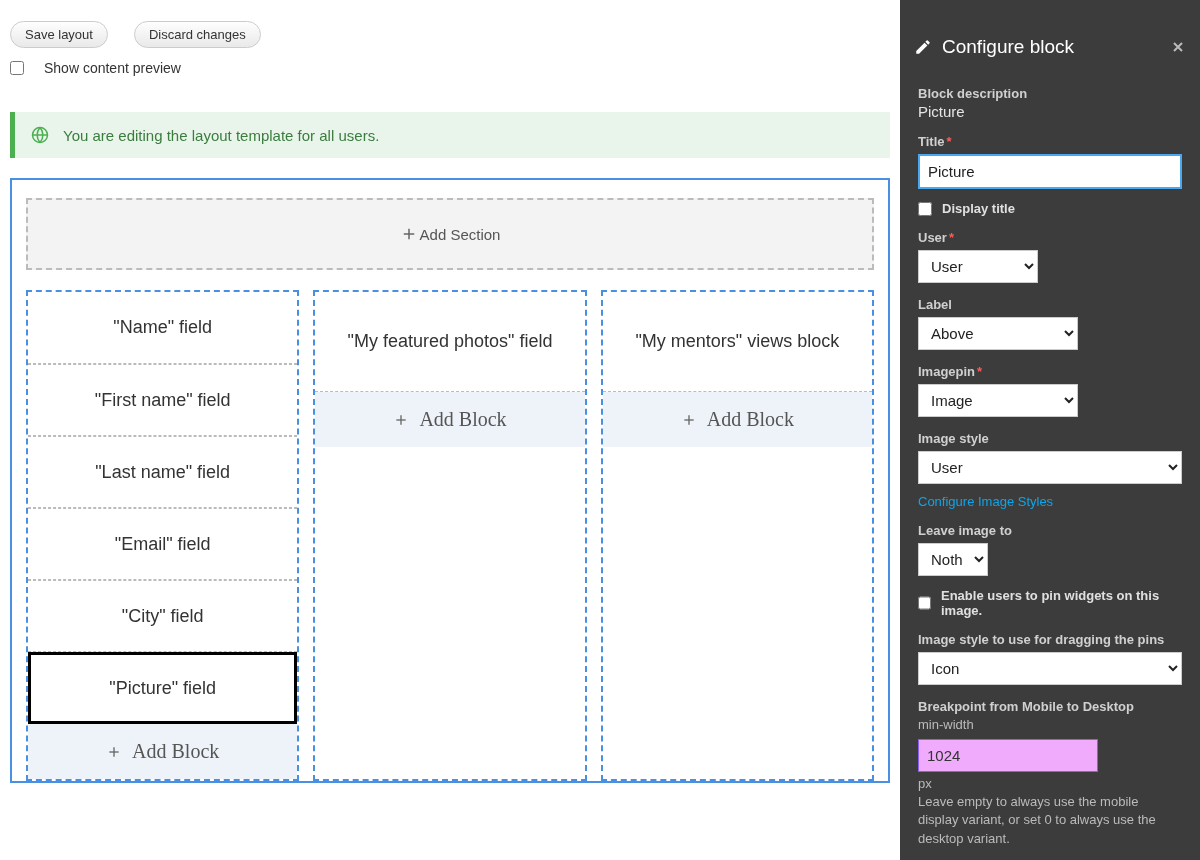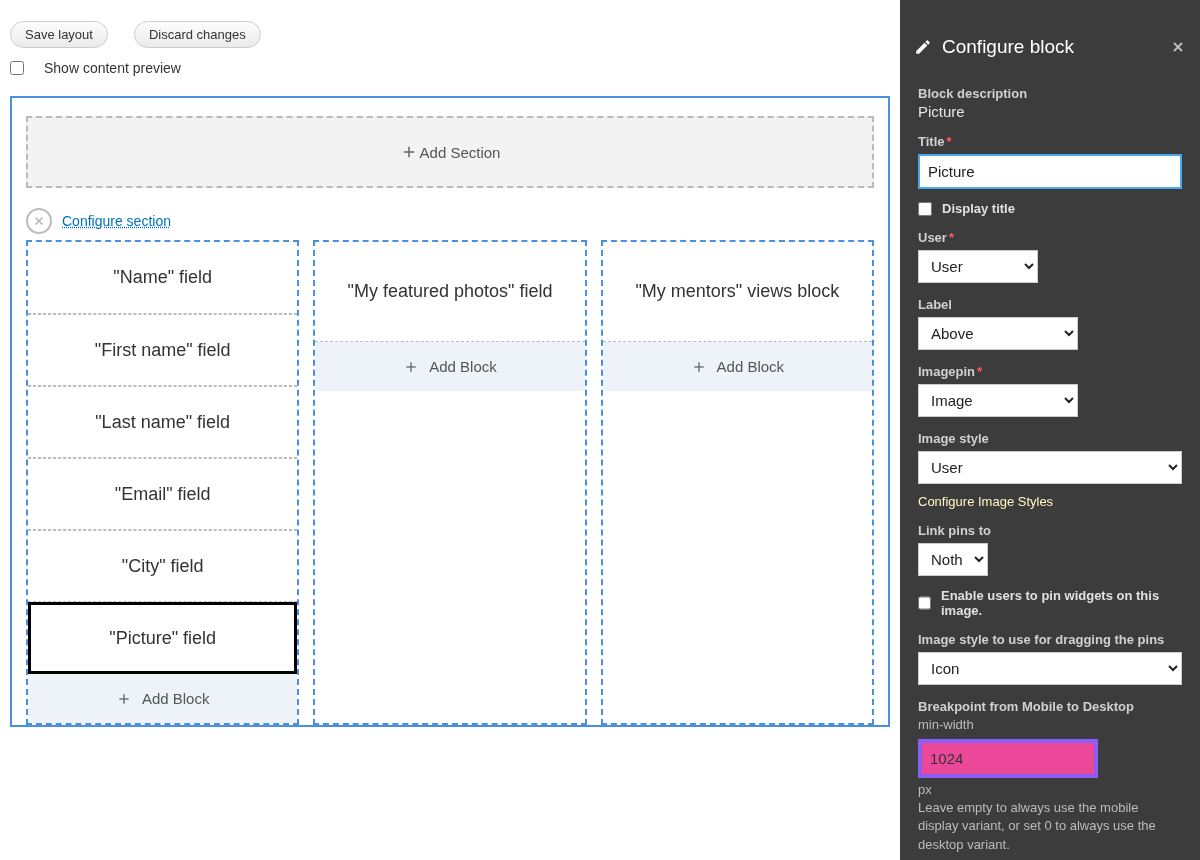--- a/index.html
+++ b/index.html
@@ -1,96 +1,95 @@
 <!DOCTYPE html>
 <html><head>
 <meta charset="utf-8">
 <style>
   * { box-sizing: border-box; margin: 0; padding: 0; }
   body { font-family: "Helvetica Neue", Arial, sans-serif; font-size: 14px; color: #333; background: #fff; }
   .page { display: flex; width: 1200px; height: 860px; overflow: hidden; }
   .main { flex: 1; padding: 21px 10px 0 10px; overflow: hidden; }
   .toolbar { display: flex; gap: 26px; margin-bottom: 12px; }
   .btn { background: linear-gradient(#fefefe,#e9e9e9); border: 1px solid #ccc; border-radius: 14px; padding: 5px 14px; font-size: 13px; cursor: pointer; color: #333; }
-  .preview-row { display: flex; align-items: center; gap: 20px; margin-bottom: 20px; }
+  .preview-row { display: flex; align-items: center; gap: 20px; margin-bottom: 36px; }
   .preview-row input[type=checkbox] { width: 14px; height: 14px; }
   .preview-row label { font-size: 14px; color: #333; }
   .info-banner { border-left: 5px solid #4caf50; background: #e9f5ea; padding: 14px 16px; display: flex; align-items: center; gap: 14px; margin-bottom: 20px; }
   .info-banner .globe-icon { width: 18px; height: 18px; color: #4caf50; }
   .info-banner .text { color: #3b7c3f; font-size: 15px; }
   .layout-outer { border: 2px solid #4a90e2; padding: 18px 14px 0 14px; }
   .add-section { border: 2px dashed #bbb; background: #f3f3f3; height: 72px; display: flex; align-items: center; justify-content: center; gap: 2px; margin-bottom: 20px; cursor: pointer; }
   .add-section .plus-icon { width: 18px; height: 18px; color: #666; }
   .add-section span { color: #555; font-size: 15px; }
   .section-header { display: flex; align-items: center; gap: 10px; margin-bottom: 6px; }
   .remove-circle { width: 26px; height: 26px; border: 2px solid #bbb; border-radius: 50%; display: flex; align-items: center; justify-content: center; color: #bbb; cursor: pointer; background:#fff; }
   .remove-circle svg { width: 14px; height: 14px; }
   .configure-link { color: #0071b3; font-size: 14px; text-decoration: underline dotted; cursor: pointer; }
   .section-body { display: flex; gap: 14px; }
   .column { flex: 1; border: 2px dashed #4a90e2; }
   .block { border-top: 1px dashed #bbb; border-bottom: 1px dashed #bbb; padding: 24px 10px; text-align: center; font-size: 18px; color: #333; cursor: pointer; }
   .block:first-child { border-top: none; }
   .block.selected { border: 3px solid #000; padding: 22px 8px; }
   .add-block { background: #eef3f9; padding: 16px 10px; display: flex; align-items: center; justify-content: center; gap: 10px; cursor: pointer; }
   .add-block .plus-icon { width: 16px; height: 16px; color: #666; }
-  .add-block span { color: #555; font-size: 15px; }
+  .add-block span { color: #555; font-size: 20px; font-family: Liberation Serif, serif; }
   .col-1 .block, .col-2 .block, .col-3 .block { min-height: 72px; display:flex; align-items:center; justify-content:center; }
   .col-2 .block.tall, .col-3 .block.tall { min-height: 100px; }
   
   .panel { width: 300px; background: #3c3c3c; color: #ddd; display: flex; flex-direction: column; overflow-y: auto; }
   .panel-header { display: flex; align-items: center; padding: 10px 14px; gap: 10px; margin-top: 26px; }
   .panel-header .pencil-icon { width: 18px; height: 18px; color: #fff; }
   .panel-header h2 { flex: 1; font-size: 19px; font-weight: 500; color: #fff; }
   .panel-header .close-icon { width: 16px; height: 16px; color: #bbb; cursor: pointer; }
   .panel-body { padding: 4px 18px 20px 18px; }
   .form-label { font-size: 13px; font-weight: 600; color: #d0d0d0; margin-top: 14px; display: block; }
   .req { color: #ff5a5a; margin-left: 2px; }
   .form-value { font-size: 15px; color: #e5e5e5; margin-top: 2px; }
   .text-input { width: 100%; background: #fff; border: 2px solid #4aa8f0; padding: 7px 8px; font-size: 15px; margin-top: 5px; color: #222; }
   .checkbox-row { display: flex; align-items: center; gap: 10px; margin-top: 12px; }
   .checkbox-row input { width: 14px; height: 14px; }
   .checkbox-row label { font-size: 13px; font-weight: 600; color: #e0e0e0; }
   .select { background: #fff; border: 1px solid #ccc; padding: 6px 8px; font-size: 15px; margin-top: 5px; color: #222; width: 120px; }
   .select.medium { width: 160px; }
   .select.wide { width: 100%; }
-  .link-small { color: #fef9c3; font-size: 13px; margin-top: 10px; display: inline-block; cursor: pointer; }
+  .link-small { color: #0ea5e9; font-size: 13px; margin-top: 10px; display: inline-block; cursor: pointer; }
   .section-title { font-size: 15px; color: #ccc; margin-top: 18px; }
   .help-text { font-size: 13px; color: #bbb; margin-top: 2px; line-height: 1.4; }
-  .disabled-input { background: #ec4899; border: 4px solid #8b5cf6; padding: 7px 8px; font-size: 15px; margin-top: 5px; color: #333; width: 180px; }
+  .disabled-input { background: #f0abfc; border: 1px solid #8b5cf6; padding: 7px 8px; font-size: 15px; margin-top: 5px; color: #333; width: 180px; }
   .unit { font-size: 13px; color: #bbb; margin-top: 4px; }
   .panel::-webkit-scrollbar { width: 10px; }
 </style>
 </head>
 <body>
 
 <div class="page">
   <div class="main">
     <div class="toolbar">
       <button class="btn">Save layout</button>
       <button class="btn">Discard changes</button>
     </div>
     <div class="preview-row">
       <input type="checkbox" style="">
       <label>Show content preview</label>
     </div>
+    <div class="info-banner">
+      <svg class="globe-icon" viewBox="0 0 24 24" fill="none" stroke="currentColor" stroke-width="2">
+          <circle cx="12" cy="12" r="10"></circle>
+          <path d="M2 12h20M12 2a15 15 0 010 20M12 2a15 15 0 000 20"></path>
+        </svg>
+      <span class="text">You are editing the layout template for all users.</span>
+    </div>
     <div class="layout-outer">
       <div class="add-section">
         <svg class="plus-icon" viewBox="0 0 24 24" fill="currentColor">
             <path d="M11 5h2v14h-2z"></path>
             <path d="M5 11h14v2H5z"></path>
           </svg>
         <span>Add Section</span>
-      </div>
-      <div class="section-header">
-        <div class="remove-circle">
-          <svg viewBox="0 0 24 24" fill="none" stroke="currentColor" stroke-width="3">
-              <path d="M6 6l12 12M18 6L6 18"></path>
-            </svg>
-        </div>
-        <a class="configure-link">Configure section</a>
       </div>
       <div class="section-body">
 
         <div class="column col-1">
           <div class="block">"Name" field</div>
           <div class="block">"First name" field</div>
           <div class="block">"Last name" field</div>
           <div class="block">"Email" field</div>
           <div class="block">"City" field</div>
           <div class="block selected">"Picture" field</div>
@@ -156,21 +155,21 @@
       <label class="form-label">Label</label>
       <select class="select medium"><option>Above</option></select>
 
       <label class="form-label"><span>Imagepin</span><span class="req">*</span></label>
       <select class="select medium"><option>Image</option></select>
 
       <label class="form-label">Image style</label>
       <select class="select wide"><option>User</option></select>
       <a class="link-small">Configure Image Styles</a>
 
-      <label class="form-label">Link pins to</label>
+      <label class="form-label">Leave image to</label>
       <select class="select" style="width:70px"><option>Nothing</option></select>
 
 
       <div class="checkbox-row">
         <input type="checkbox" style="">
         <label>Enable users to pin widgets on this image.</label>
       </div>
 
       <label class="form-label">Image style to use for dragging the pins</label>
       <select class="select wide"><option>Icon</option></select>

